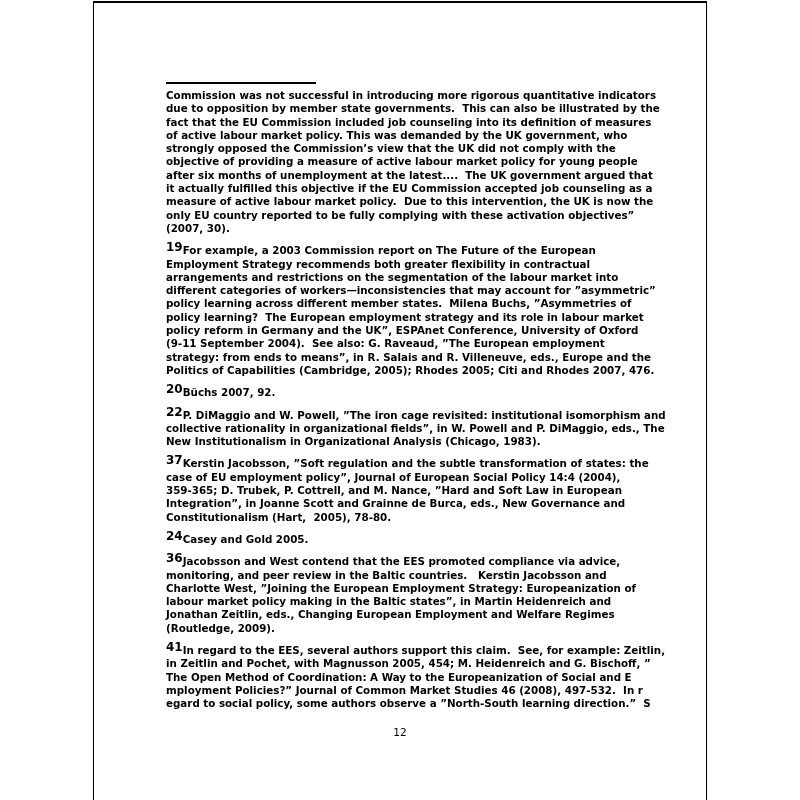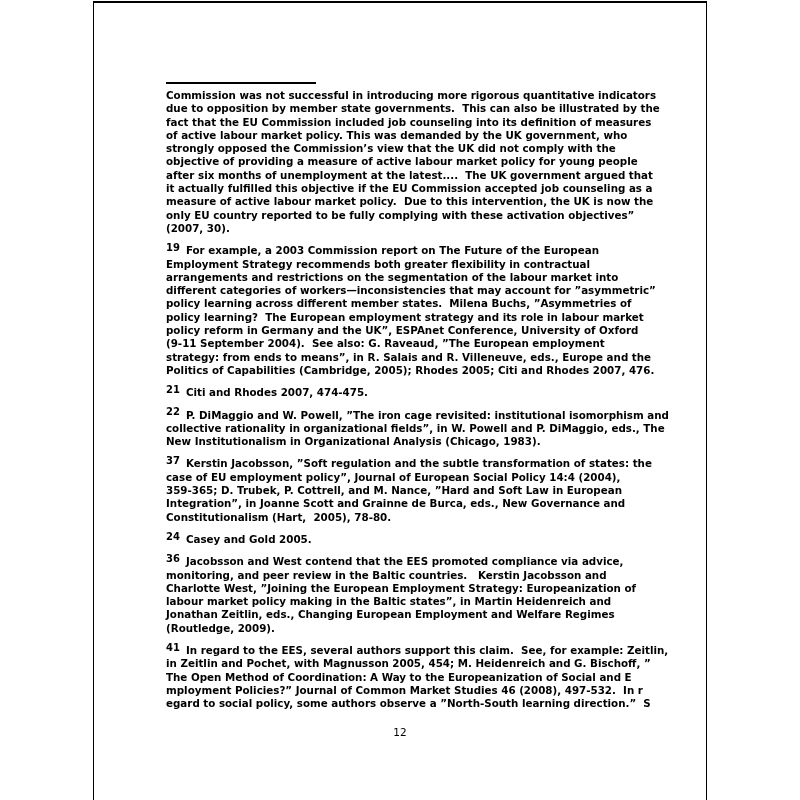--- a/index.html
+++ b/index.html
@@ -41,24 +41,24 @@
   }
   p.para {
     margin: 0 0 9px 0;
     font-size: 10.3px;
     line-height: 13.3px;
     white-space: pre-wrap;
     color: #000000;
     font-weight: bold;
   }
   sup.fnnum {
-    font-size: 10px;
+    font-size: 12px;
     line-height: 0;
     vertical-align: 3.2px;
-    margin-right: 6px;
+    margin-right: 0;
   }
   .pagenum {
     position: absolute;
     top: 723px;
     left: 0;
     width: 100%;
     text-align: center;
     font-size: 10.5px;
     line-height: 13px;
   }
@@ -88,22 +88,22 @@
 Employment Strategy recommends both greater flexibility in contractual
 arrangements and restrictions on the segmentation of the labour market into
 different categories of workers—inconsistencies that may account for ”asymmetric”
 policy learning across different member states.  Milena Buchs, ”Asymmetries of
 policy learning?  The European employment strategy and its role in labour market
 policy reform in Germany and the UK”, ESPAnet Conference, University of Oxford
 (9-11 September 2004).  See also: G. Raveaud, ”The European employment
 strategy: from ends to means”, in R. Salais and R. Villeneuve, eds., Europe and the
 Politics of Capabilities (Cambridge, 2005); Rhodes 2005; Citi and Rhodes 2007, 476.</span></p>
 
+    <p class="para"><sup class="fnnum">20</sup><span>Büchs 2007, 92.</span></p>
 
-    <p class="para"><sup class="fnnum">21</sup><span>Citi and Rhodes 2007, 474-475.</span></p>
 
     <p class="para"><sup class="fnnum">22</sup><span>P. DiMaggio and W. Powell, ”The iron cage revisited: institutional isomorphism and
 collective rationality in organizational fields”, in W. Powell and P. DiMaggio, eds., The
 New Institutionalism in Organizational Analysis (Chicago, 1983).</span></p>
 
     <p class="para"><sup class="fnnum">37</sup><span>Kerstin Jacobsson, ”Soft regulation and the subtle transformation of states: the
 case of EU employment policy”, Journal of European Social Policy 14:4 (2004),
 359-365; D. Trubek, P. Cottrell, and M. Nance, ”Hard and Soft Law in European
 Integration”, in Joanne Scott and Grainne de Burca, eds., New Governance and
 Constitutionalism (Hart,  2005), 78-80.</span></p>

